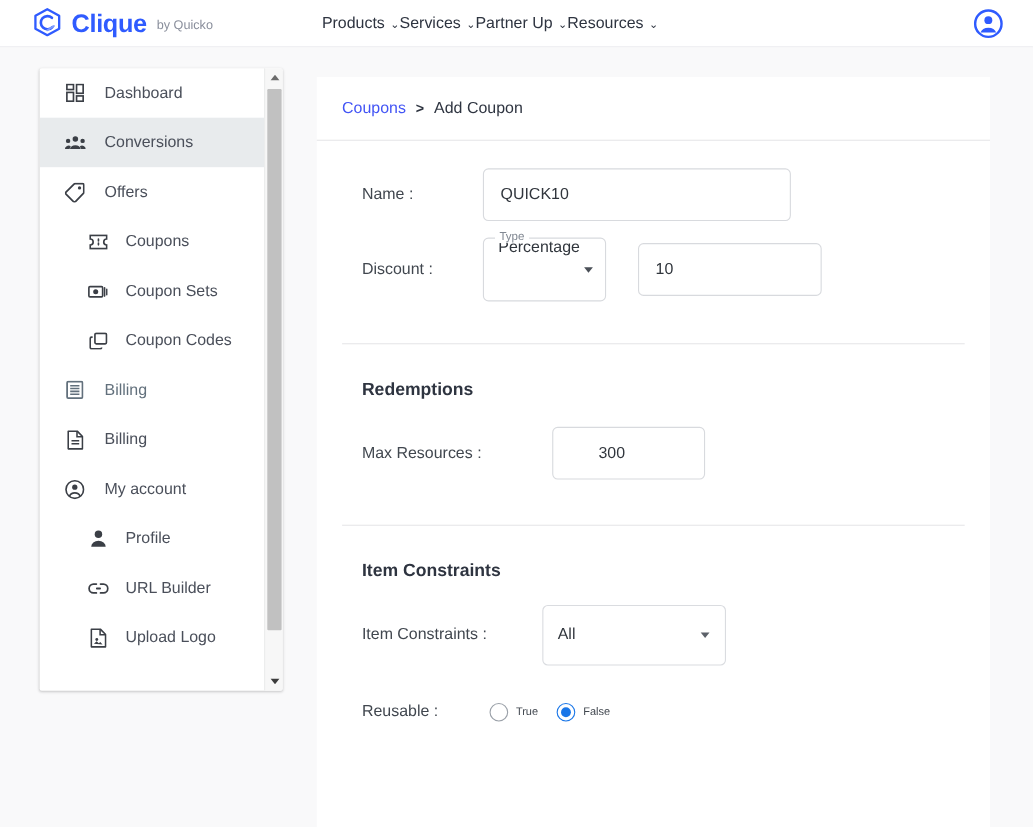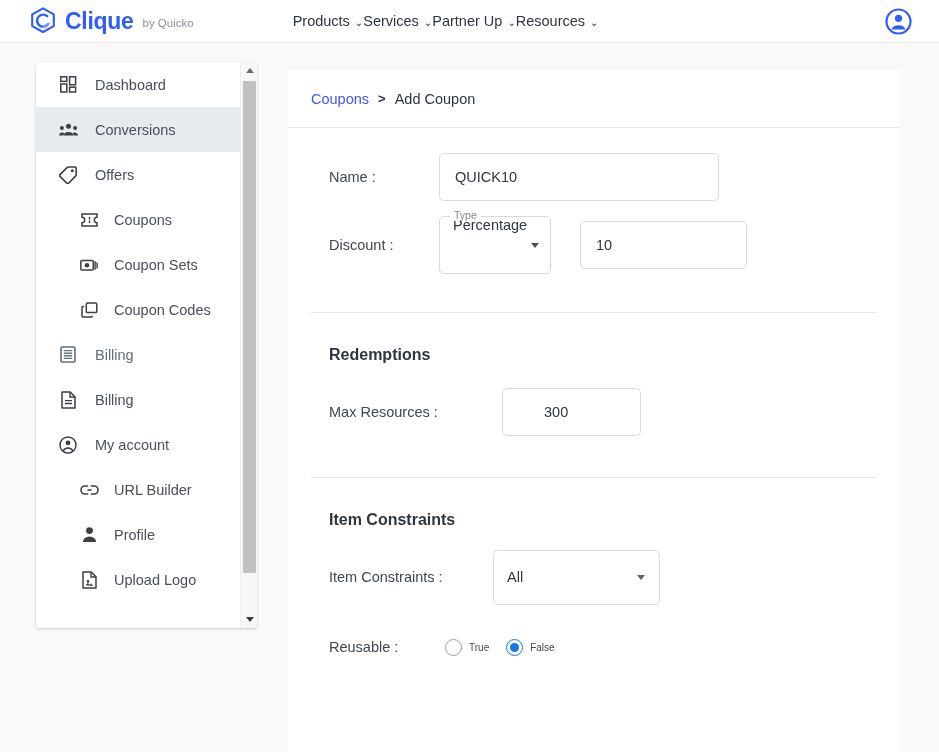--- a/index.html
+++ b/index.html
@@ -494,37 +494,37 @@
             <circle cx="9" cy="9" r="8" fill="none" stroke="currentColor" stroke-width="1.5"></circle>
             <circle cx="9" cy="6.9" r="2.4" fill="currentColor"></circle>
             <path d="M4.2 15.1 a5 4.2 0 0 1 9.6 0" fill="none" stroke="currentColor" stroke-width="1.5"></path>
           </svg>
       </span>
       <span>My account</span>
     </div>
 
     <div class="side-item sub">
       <span class="ic">
+        <svg width="15" height="17" viewBox="0 0 15 17">
+            <circle cx="7.5" cy="4.6" r="3.4" fill="currentColor"></circle>
+            <path d="M0.9 16 a6.6 5.4 0 0 1 13.2 0z" fill="currentColor"></path>
+          </svg>
+      </span>
+      <span>Profile</span>
+    </div>
+
+    <div class="side-item sub">
+      <span class="ic">
         <svg width="19" height="12" viewBox="0 0 19 12">
             <path d="M8 6 H11" stroke="currentColor" stroke-width="1.6" stroke-linecap="round"></path>
             <path d="M7.6 2 H5 a4 4 0 0 0 0 8 h2.6" fill="none" stroke="currentColor" stroke-width="1.6" stroke-linecap="round"></path>
             <path d="M11.4 2 H14 a4 4 0 0 1 0 8 h-2.6" fill="none" stroke="currentColor" stroke-width="1.6" stroke-linecap="round"></path>
           </svg>
       </span>
       <span>URL Builder</span>
-    </div>
-
-    <div class="side-item sub">
-      <span class="ic">
-        <svg width="15" height="17" viewBox="0 0 15 17">
-            <circle cx="7.5" cy="4.6" r="3.4" fill="currentColor"></circle>
-            <path d="M0.9 16 a6.6 5.4 0 0 1 13.2 0z" fill="currentColor"></path>
-          </svg>
-      </span>
-      <span>Profile</span>
     </div>
 
     <div class="side-item sub">
       <span class="ic">
         <svg width="15" height="18" viewBox="0 0 15 18">
             <path d="M1 1 H9.2 L14 5.8 V17 H1 z" fill="none" stroke="currentColor" stroke-width="1.5" stroke-linejoin="round"></path>
             <path d="M9 1.3 V6 H13.8" fill="none" stroke="currentColor" stroke-width="1.4"></path>
             <circle cx="6" cy="10.4" r="1.3" fill="currentColor"></circle>
             <path d="M3.4 14.2 l2.4-2.3 l2 1.9 l1.4-1.2 l2 2.3z" fill="currentColor"></path>
           </svg>

